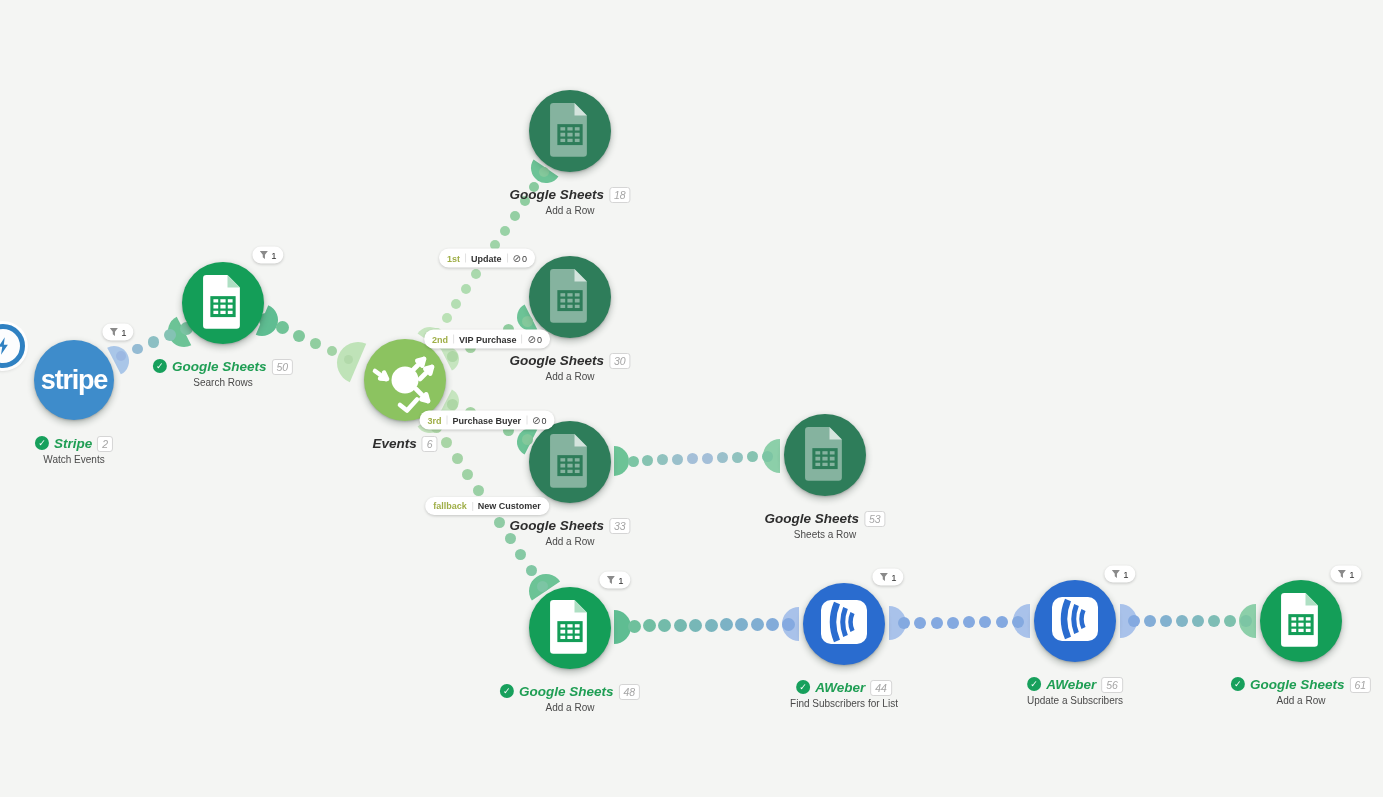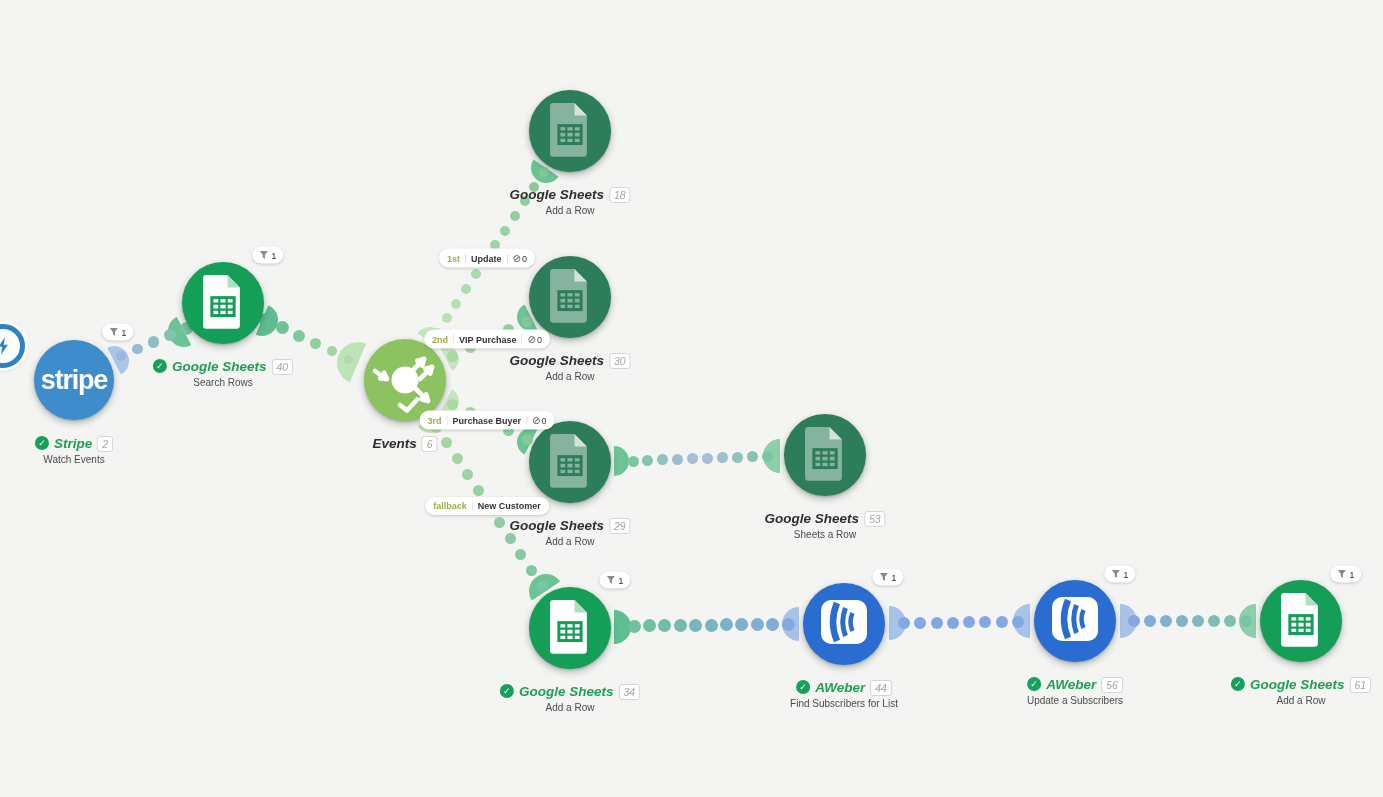--- a/index.html
+++ b/index.html
@@ -202,21 +202,21 @@
             <path d="M21.5 0.8 l9.7 9.7 h-9.7 z" fill="#aedfc3"></path>
             <g stroke="#149e58" fill="none">
               <rect x="9.3" y="18.5" width="17.4" height="14" stroke-width="2.4"></rect>
               <path d="M9.3 23.2 h17.4 M9.3 27.9 h17.4 M15.1 18.5 v14 M20.9 18.5 v14" stroke-width="1.7"></path>
             </g>
           </svg></span>
     </div>
     <div class="nlabel">
       <span class="check">✓</span>
       <span class="nname green">Google Sheets</span>
-      <span class="nbadge">40</span>
+      <span class="nbadge">50</span>
     </div>
     <div class="nsub">Search Rows</div>
   </div>
 
   <div class="node" style="left:405px;top:380px">
     <div class="circle bg-router">
       <svg width="82" height="82" viewBox="-41 -41 82 82">
         <circle cx="0" cy="0" r="13.5" fill="#fff"></circle>
         <g stroke="#fff" stroke-width="4.6" stroke-linecap="round" stroke-linejoin="round" fill="none">
           <path d="M-30 -9 L-19 -1"></path>
@@ -279,21 +279,21 @@
             <path d="M5 0.8 h16.5 l9.7 9.7 v29.7 a2.6 2.6 0 0 1 -2.6 2.6 H5 a2.6 2.6 0 0 1 -2.6 -2.6 V3.4 A2.6 2.6 0 0 1 5 0.8 Z" fill="rgba(255,255,255,0.42)"></path>
             <path d="M21.5 0.8 l9.7 9.7 h-9.7 z" fill="rgba(255,255,255,0.65)"></path>
             <g stroke="#2e7d5a" fill="none">
               <rect x="9.3" y="18.5" width="17.4" height="14" stroke-width="2.4"></rect>
               <path d="M9.3 23.2 h17.4 M9.3 27.9 h17.4 M15.1 18.5 v14 M20.9 18.5 v14" stroke-width="1.7"></path>
             </g>
           </svg></span>
     </div>
     <div class="nlabel">
       <span class="nname">Google Sheets</span>
-      <span class="nbadge">29</span>
+      <span class="nbadge">33</span>
     </div>
     <div class="nsub">Add a Row</div>
   </div>
 
   <div class="node" style="left:825px;top:455px">
     <div class="circle bg-gs-i">
       <span><svg width="46" height="55" viewBox="0 0 36 43">
             <path d="M5 0.8 h16.5 l9.7 9.7 v29.7 a2.6 2.6 0 0 1 -2.6 2.6 H5 a2.6 2.6 0 0 1 -2.6 -2.6 V3.4 A2.6 2.6 0 0 1 5 0.8 Z" fill="rgba(255,255,255,0.42)"></path>
             <path d="M21.5 0.8 l9.7 9.7 h-9.7 z" fill="rgba(255,255,255,0.65)"></path>
             <g stroke="#2e7d5a" fill="none">
@@ -316,21 +316,21 @@
             <path d="M21.5 0.8 l9.7 9.7 h-9.7 z" fill="#aedfc3"></path>
             <g stroke="#149e58" fill="none">
               <rect x="9.3" y="18.5" width="17.4" height="14" stroke-width="2.4"></rect>
               <path d="M9.3 23.2 h17.4 M9.3 27.9 h17.4 M15.1 18.5 v14 M20.9 18.5 v14" stroke-width="1.7"></path>
             </g>
           </svg></span>
     </div>
     <div class="nlabel">
       <span class="check">✓</span>
       <span class="nname green">Google Sheets</span>
-      <span class="nbadge">34</span>
+      <span class="nbadge">48</span>
     </div>
     <div class="nsub">Add a Row</div>
   </div>
 
   <div class="node" style="left:844px;top:624px">
     <div class="circle bg-aweber">
       <span><svg width="52" height="50" viewBox="0 0 52 50">
             <rect x="3" y="3" width="46" height="44" rx="10" fill="#fff"></rect>
             <path d="M19 6 Q11 25 19 44" stroke="#2a6ccf" stroke-width="6.5" fill="none"></path>
             <path d="M27.5 11 Q22 25 27.5 39" stroke="#2a6ccf" stroke-width="5" fill="none"></path>

